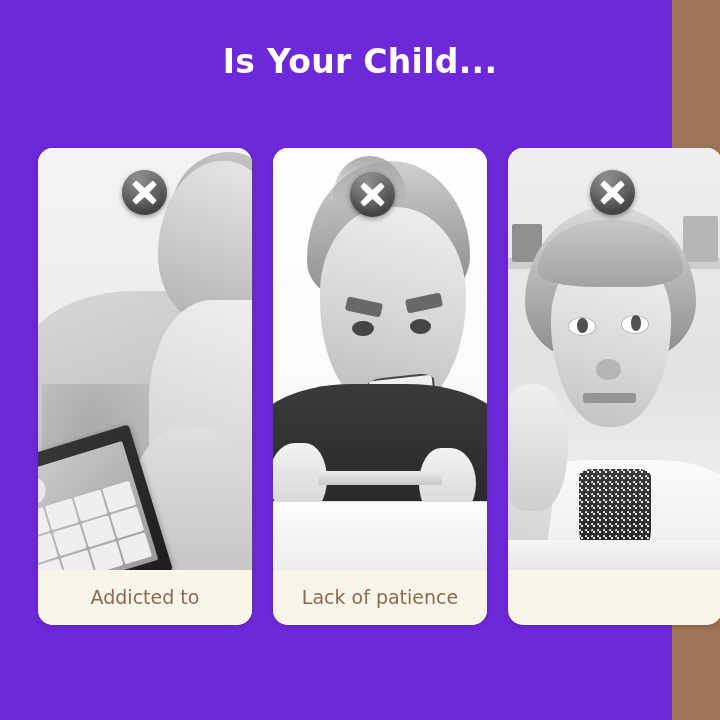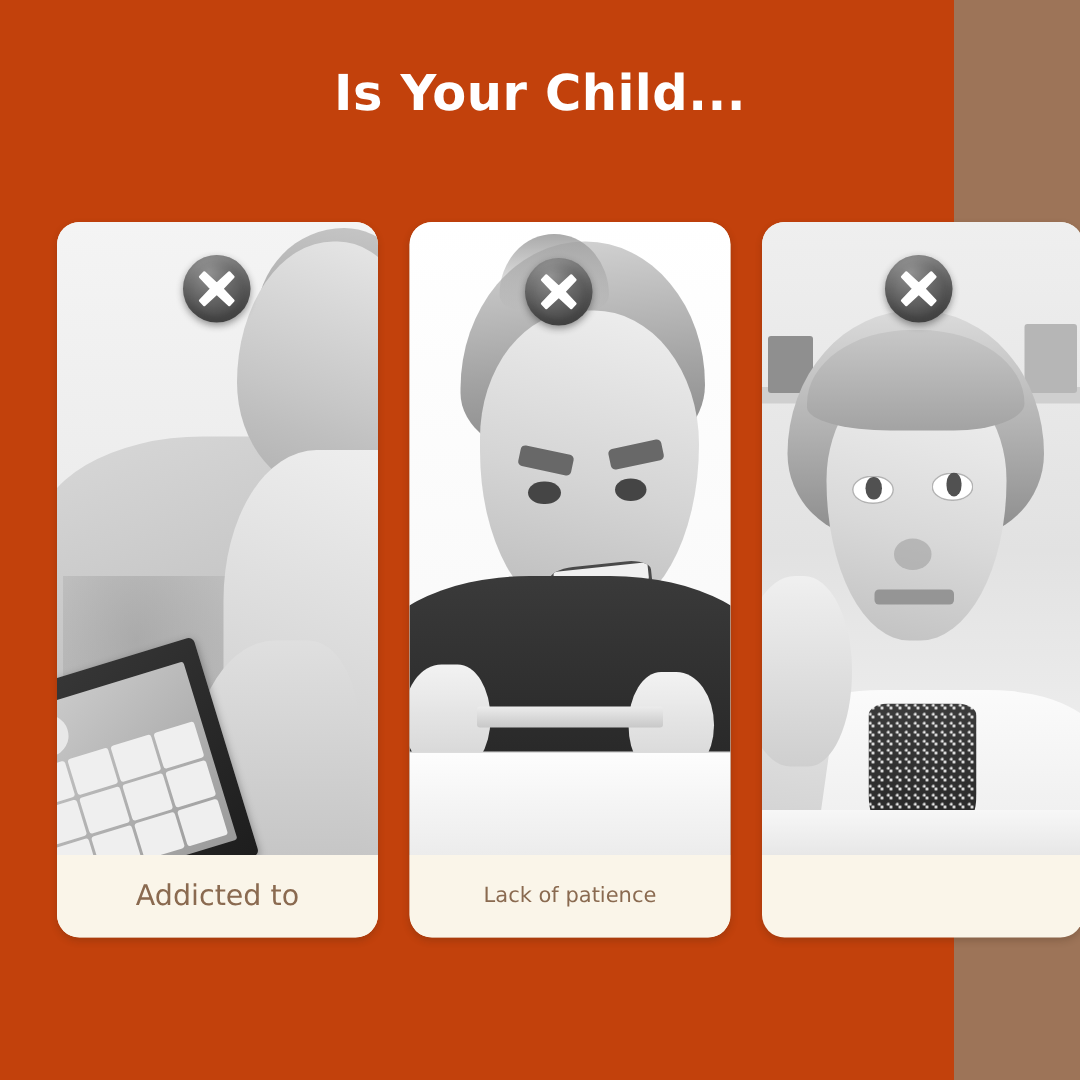--- a/index.html
+++ b/index.html
@@ -10,21 +10,22 @@
     width: 720px;
     height: 720px;
     overflow: hidden;
     background: #9d7458;
     font-family: "DejaVu Sans", sans-serif;
   }
   .promo-root {
     position: relative;
     width: 636px;
     height: 720px;
-    background: #c2410c;
+    background: #6d28d9;
+    padding-left: 36px;
   }
 
   
   .headline {
     position: absolute;
     top: 42px;
     left: 0;
     width: 720px;
     text-align: center;
     color: #ffffff;
@@ -68,21 +69,21 @@
     overflow: hidden;
     filter: grayscale(100%);
     background: #e9e9e9;
   }
 
   .caption {
     flex: 1 1 auto;
     background: #faf5e9;
     color: #8a6a50;
     font-family: "DejaVu Sans", sans-serif;
-    font-size: 14px;
+    font-size: 19px;
     line-height: 23px;
     display: flex;
     align-items: center;
     justify-content: center;
     text-align: center;
     padding: 0 4px;
     box-sizing: border-box;
   }
   .caption.two-line { font-size: 19px; }
   .caption-text { display: block; }

